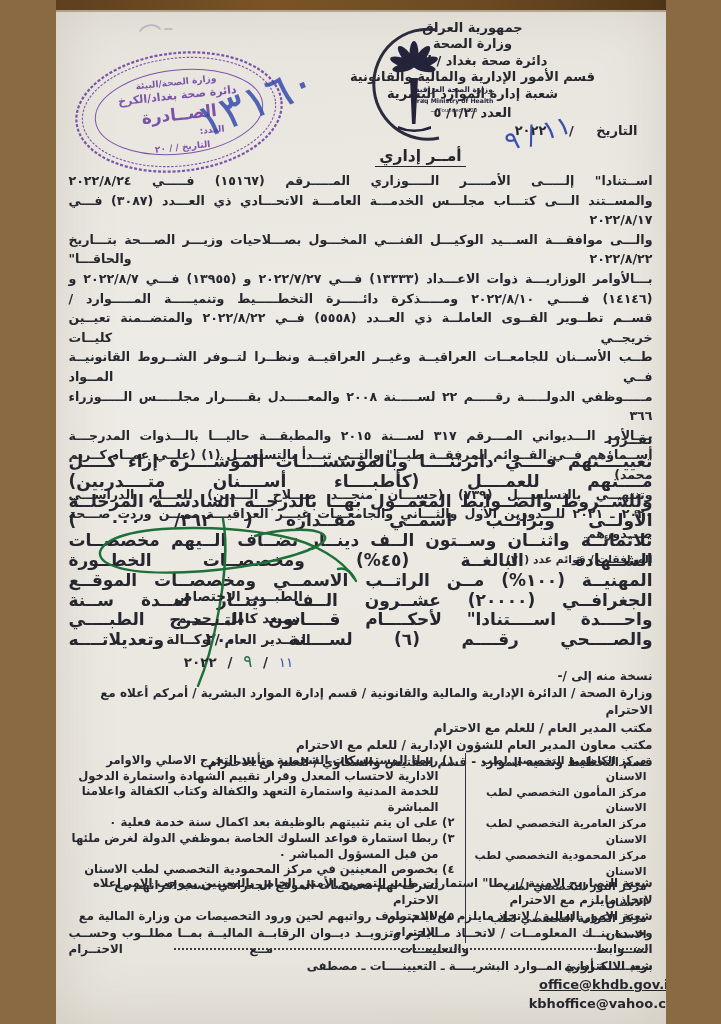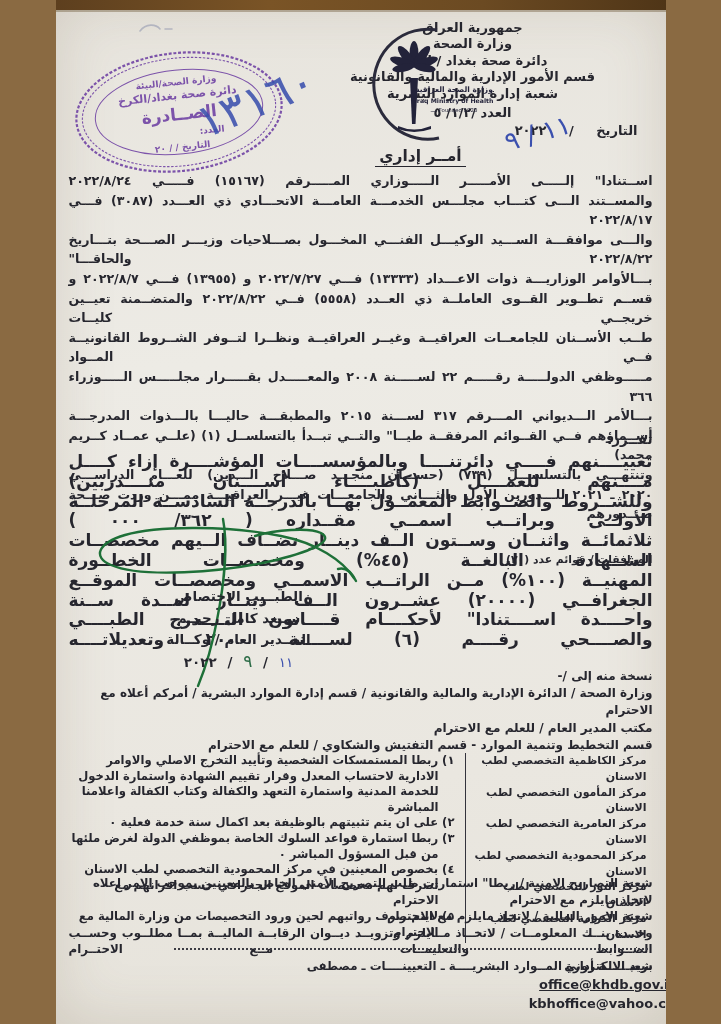--- a/index.html
+++ b/index.html
@@ -137,20 +137,21 @@
 
   <div class="title">
     <span>أمــر إداري</span>
   </div>
 
   <div class="bodytxt">
     <div class="jline">اســتنادا" إلـــــى الأمـــــر الـــــوزاري المـــــرقم (١٥١٦٧) فـــــي ٢٠٢٢/٨/٢٤</div>
     <div class="jline">والمســتند الـــى كتـــاب مجلـــس الخدمـــة العامـــة الاتحـــادي ذي العـــدد (٣٠٨٧) فـــي ٢٠٢٢/٨/١٧</div>
     <div class="jline">والـــى موافقـــة الســـيد الوكيـــل الفنـــي المخـــول بصـــلاحيات وزيـــر الصـــحة بتـــاريخ ٢٠٢٢/٨/٢٢ والحاقـــا"</div>
     <div class="jline">بـــالأوامر الوزاريـــة ذوات الاعـــداد (١٣٣٣٣) فـــي ٢٠٢٢/٧/٢٧ و (١٣٩٥٥) فـــي ٢٠٢٢/٨/٧ و</div>
+    <div class="jline">(١٤١٤٦) فـــــي ٢٠٢٢/٨/١٠ ومـــــذكرة دائـــــرة التخطـــــيط وتنميـــــة المـــــوارد /</div>
     <div class="jline">قســم تطــوير القــوى العاملــة ذي العــدد (٥٥٥٨) فــي ٢٠٢٢/٨/٢٢ والمتضــمنة تعيــين خريجــي كليــات</div>
     <div class="jline">طــب الأســنان للجامعــات العراقيــة وغيــر العراقيــة ونظــرا لتــوفر الشــروط القانونيــة فــي المــواد</div>
     <div class="jline">مـــــوظفي الدولـــــة رقـــــم ٢٢ لســـــنة ٢٠٠٨ والمعـــــدل بقـــــرار مجلـــــس الـــــوزراء ٣٦٦</div>
     <div class="jline">بـــالأمر الـــديواني المـــرقم ٣١٧ لســـنة ٢٠١٥ والمطبقـــة حاليـــا بالـــذوات المدرجـــة</div>
     <div class="jline">أســماؤهم فــي القــوائم المرفقــة طيــا" والتــي تبــدأ بالتسلســل (١) (علــي عمــاد كــريم محمد)</div>
     <div class="jline">وتنتهـــي بالتسلســـل (٧٣٩) (حســـان منجـــد صـــلاح الـــدين) للعـــام الدراســـي</div>
     <div class="jline">٢٠٢٠ ـ ٢٠٢١ للـــدورين الأول والثـــاني والجامعـــات غيـــر العراقيـــة ممـــن وردت صـــحة صـــدورهم</div>
   </div>
 
   <div class="decide-head">تقــرر:</div>
@@ -181,20 +182,21 @@
       <span class="hand-month">٩</span>
       <span>/</span>
       <span>٢٠٢٢</span>
     </div>
   </div>
 
   <div class="copies">
     <div>نسخة منه إلى /-</div>
     <div>وزارة الصحة / الدائرة الإدارية والمالية والقانونية / قسم إدارة الموارد البشرية / أمركم أعلاه مع الاحترام</div>
     <div>مكتب المدير العام / للعلم مع الاحترام</div>
+    <div>مكتب معاون المدير العام للشؤون الإدارية / للعلم مع الاحترام</div>
     <div>قسم التخطيط وتنمية الموارد - قسم التفتيش والشكاوي / للعلم مع الاحترام</div>
   </div>
 
   <div class="cols">
     <div class="col-centers">
       <div>مركز الكاظمية التخصصي لطب الاسنان</div>
       <div>مركز المأمون التخصصي لطب الاسنان</div>
       <div>مركز العامرية التخصصي لطب الاسنان</div>
       <div>مركز المحمودية التخصصي لطب الاسنان</div>
       <div>مركز النور التخصصي لطب الاسنان</div>

